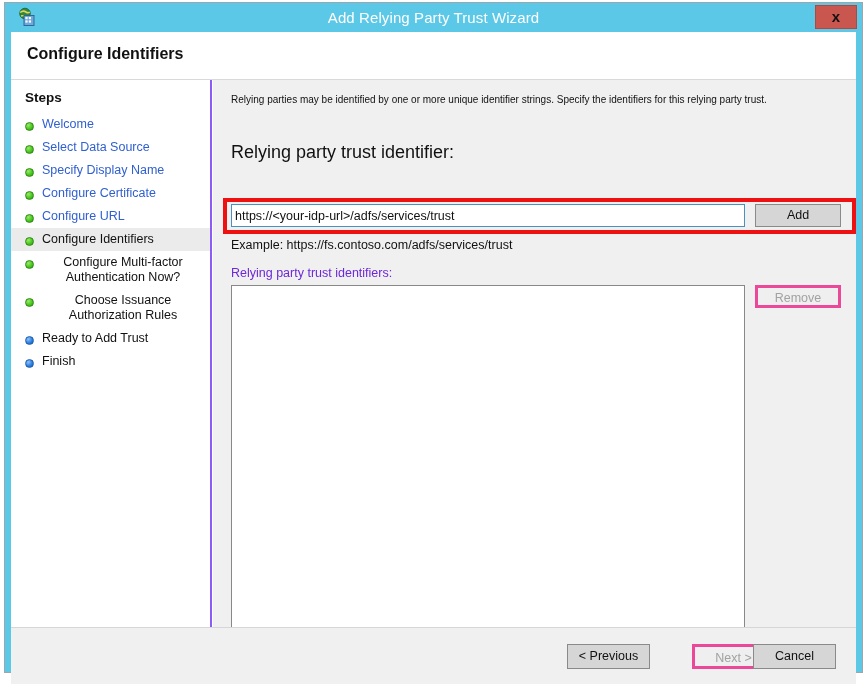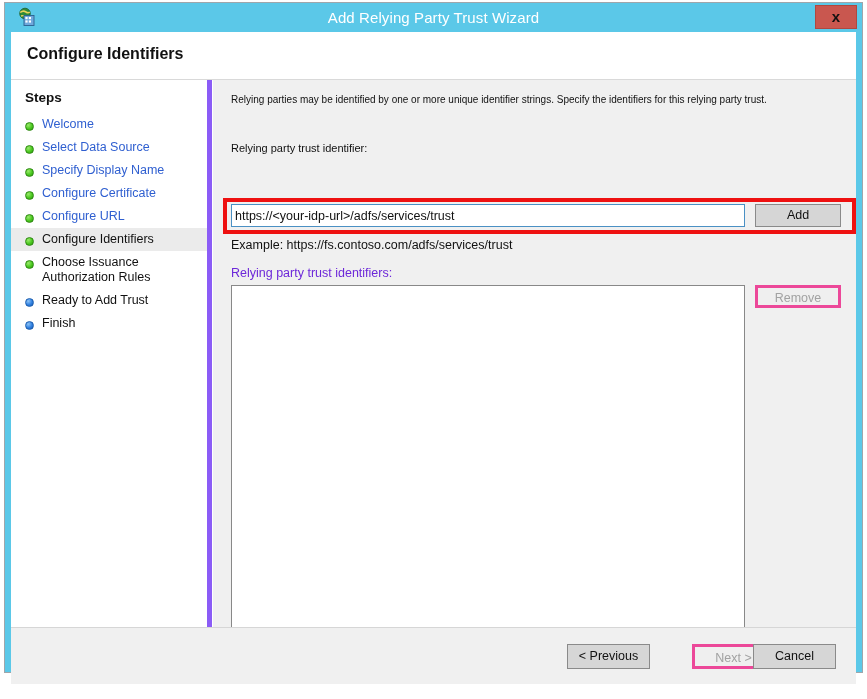--- a/index.html
+++ b/index.html
@@ -116,21 +116,21 @@
 
   
   .sidebar {
     position: absolute;
     left: 0;
     top: 48px;
     width: 201px;
     height: 604px;
     background: #ffffff;
     box-sizing: border-box;
-    border-right: 5px solid #8b5cf6;
+    border-right: 2px solid #8b5cf6;
     overflow: hidden;
   }
   .steps-head {
     position: absolute;
     left: 14px;
     top: 10px;
     font-size: 13.5px;
     font-weight: bold;
     color: #111111;
     font-family: "Liberation Sans", sans-serif;
@@ -141,20 +141,21 @@
     top: 33px;
     width: 100%;
   }
   .step {
     position: relative;
     display: flex;
     align-items: flex-start;
     padding: 4px 6px 4px 14px;
     box-sizing: border-box;
     min-height: 22px;
+    text-align: center;
   }
   .step.current {
     background: #ebebeb;
   }
   .bullet {
     flex: 0 0 auto;
     width: 9px;
     height: 9px;
     border-radius: 50%;
     margin-top: 5px;
@@ -197,21 +198,21 @@
     width: 600px;
     font-size: 10px;
     line-height: 16px;
     color: #111111;
     font-family: "Liberation Sans", sans-serif;
   }
   .label-id {
     position: absolute;
     left: 18px;
     top: 62px;
-    font-size: 11px;
+    font-size: 18px;
     color: #111111;
     font-family: "Liberation Sans", sans-serif;
   }
 
   
   .highlight-box {
     position: absolute;
     left: 10px;
     top: 118px;
     width: 633px;
@@ -382,20 +383,24 @@
           <div class="step">
             <span class="bullet done"></span>
             <span class="step-label link">Configure URL</span>
           </div>
 
           <div class="step current">
             <span class="bullet done"></span>
             <span class="step-label">Configure Identifiers</span>
           </div>
 
+          <div class="step">
+            <span class="bullet done"></span>
+            <span class="step-label">Configure Multi-factor Authentication Now?</span>
+          </div>
 
           <div class="step">
             <span class="bullet done"></span>
             <span class="step-label">Choose Issuance Authorization Rules</span>
           </div>
 
           <div class="step">
             <span class="bullet pending"></span>
             <span class="step-label">Ready to Add Trust</span>
           </div>

